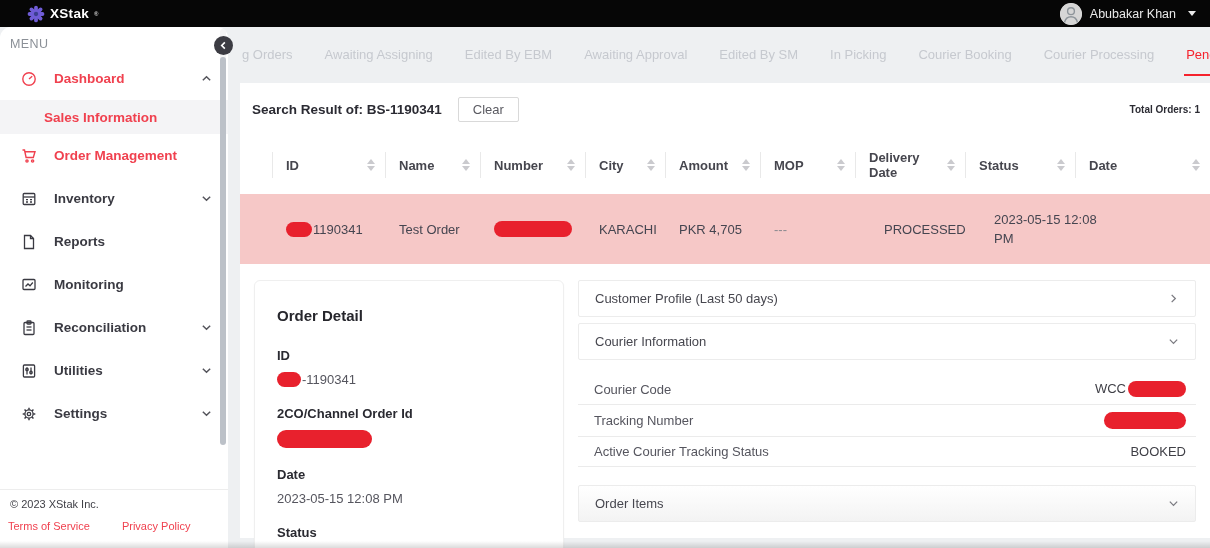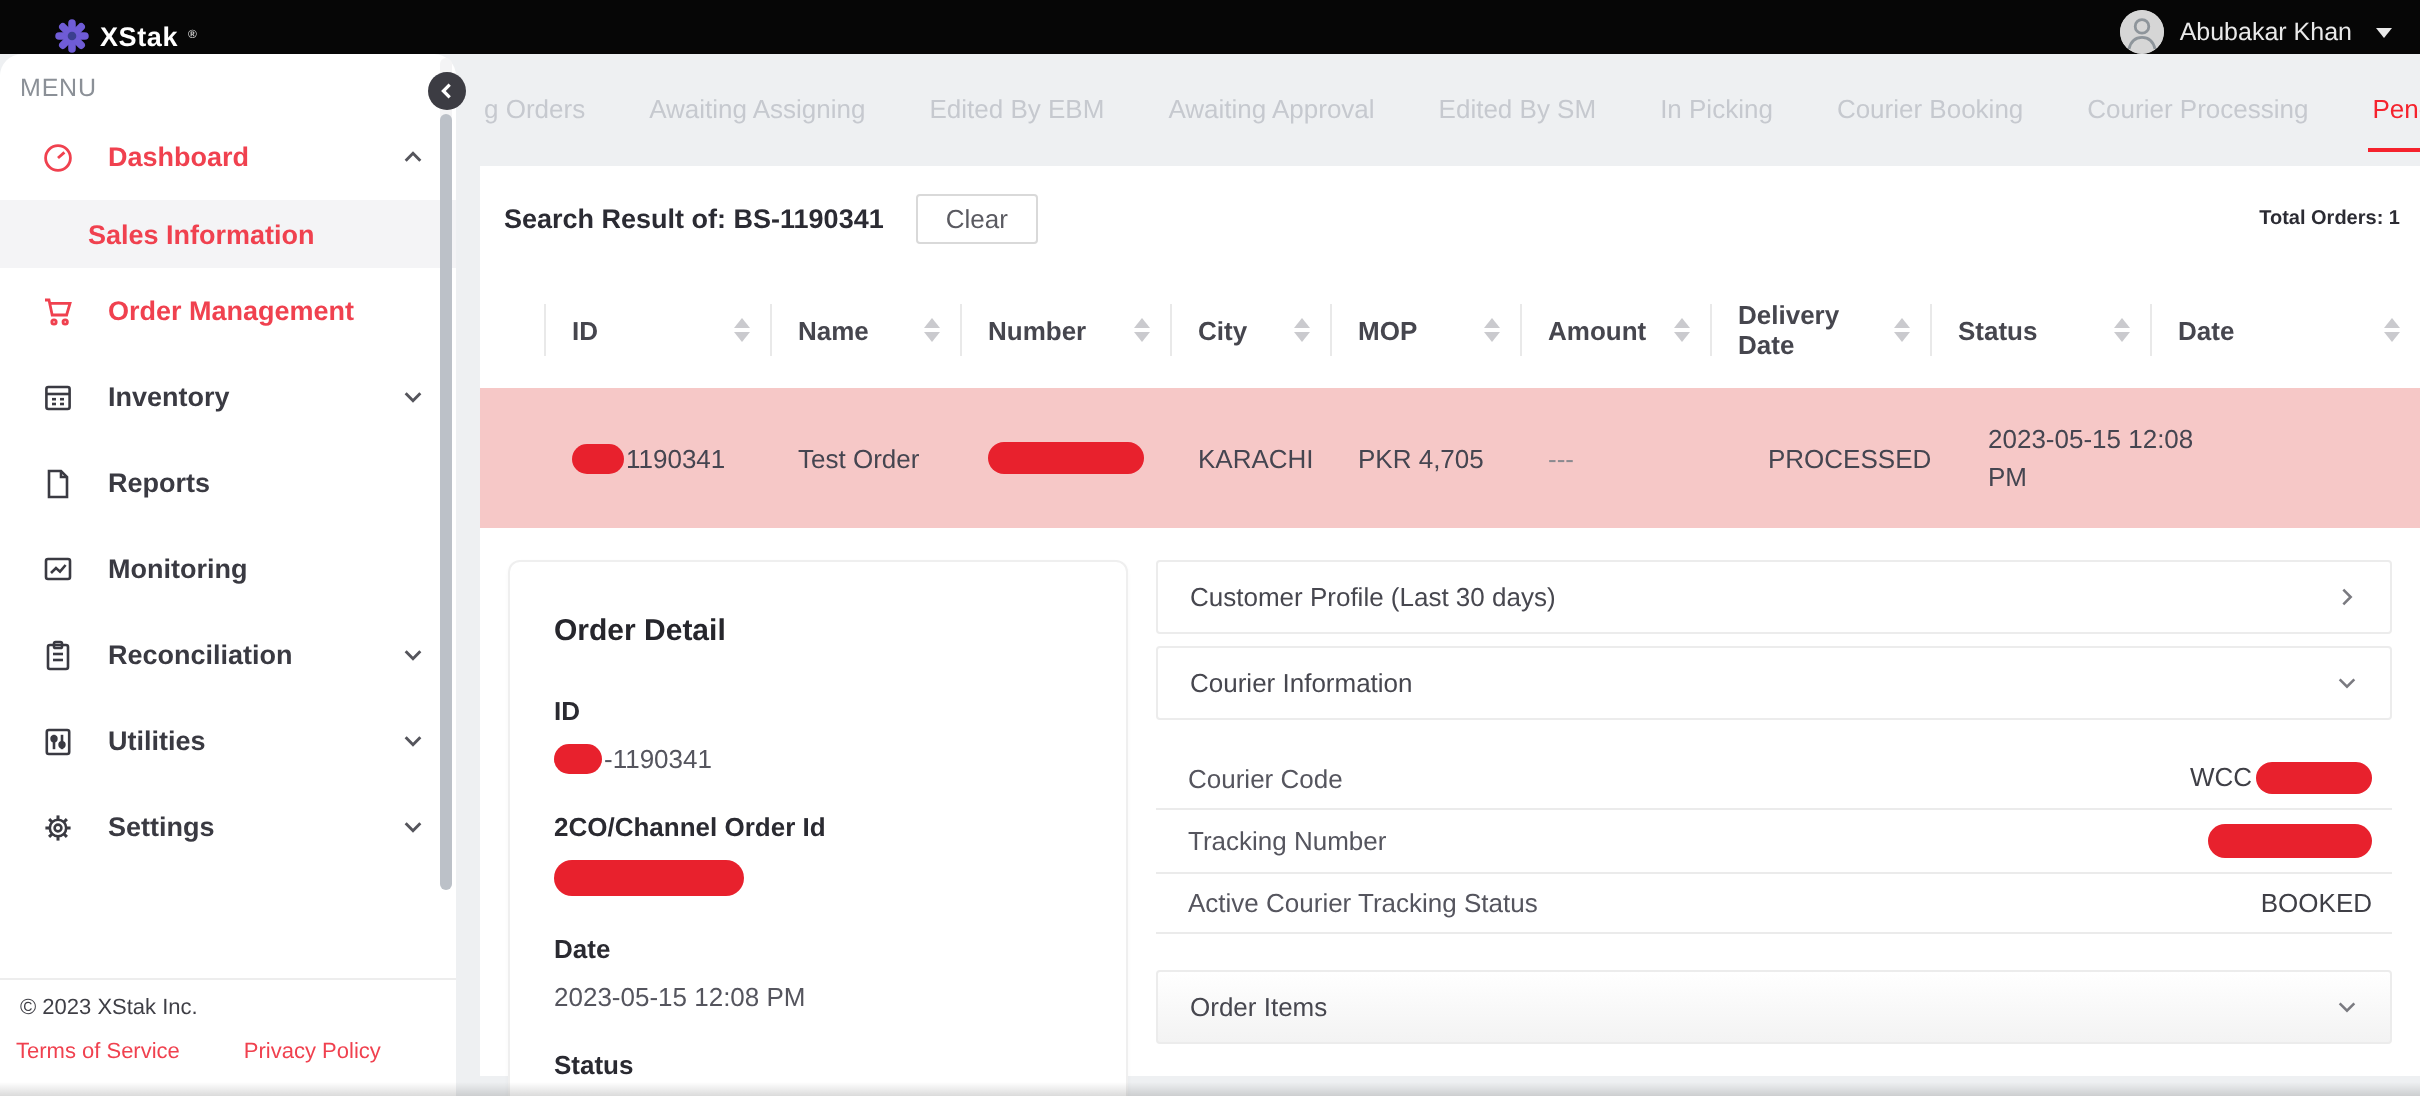--- a/index.html
+++ b/index.html
@@ -1,21 +1,21 @@
 <!DOCTYPE html>
 <html><head>
 <meta charset="utf-8">
 <style>
   * { margin:0; padding:0; box-sizing:border-box; }
   body { font-family:"Liberation Sans", sans-serif; }
   .app { position:relative; width:1210px; height:548px; overflow:hidden; background:#eef0f2; }
 
   
   .topbar { position:absolute; top:0; left:0; right:0; height:27px; background:#060606;
-            display:flex; align-items:flex-end; justify-content:space-between; padding:0 14px 0 27px; }
+            display:flex; align-items:center; justify-content:space-between; padding:0 14px 0 27px; }
   .brand { display:flex; align-items:center; gap:5px; color:#fff; font-weight:bold; font-size:13.5px; letter-spacing:.3px; }
   .brand sup { font-size:6px; color:#cfcfcf; }
   .user { display:flex; align-items:center; gap:8px; color:#e9e9e9; font-size:12.5px; }
   .avatar { width:22px; height:22px; border-radius:50%; background:#d6d6d6; display:flex; align-items:center; justify-content:center; overflow:hidden; }
   .user-caret { width:0; height:0; border-left:4.5px solid transparent; border-right:4.5px solid transparent; border-top:5px solid #e9e9e9; margin-left:4px; }
 
   
   .sidebar { position:absolute; top:27px; left:0; width:228px; bottom:0; background:#fff;border-radius:11px; }
   .menu-label { padding:10px 12px 6px 10px; color:#8b9097; font-size:12.5px; letter-spacing:.4px; }
   .menu-item { height:43px; display:flex; align-items:center; padding:0 16px 0 21px;
@@ -328,29 +328,29 @@
               <i class="caret-down"></i>
             </span>
         </div>
         <div class="th c4">
           <span>City</span>
           <span class="sorter">
               <i class="caret-up"></i>
               <i class="caret-down"></i>
             </span>
         </div>
+        <div class="th c5">
+          <span>Amount</span>
+          <span class="sorter">
+              <i class="caret-up"></i>
+              <i class="caret-down"></i>
+            </span>
+        </div>
         <div class="th c6">
           <span>MOP</span>
-          <span class="sorter">
-              <i class="caret-up"></i>
-              <i class="caret-down"></i>
-            </span>
-        </div>
-        <div class="th c5">
-          <span>Amount</span>
           <span class="sorter">
               <i class="caret-up"></i>
               <i class="caret-down"></i>
             </span>
         </div>
         <div class="th c7">
           <span style="width:56px">Delivery Date</span>
           <span class="sorter">
               <i class="caret-up"></i>
               <i class="caret-down"></i>
@@ -402,21 +402,21 @@
           <div class="f-value">
             <span class="redact r-2co"></span>
           </div>
           <div class="f-label">Date</div>
           <div class="f-value">2023-05-15 12:08 PM</div>
           <div class="f-label">Status</div>
         </div>
 
         <div class="detail-right">
           <div class="acc-box">
-            <span>Customer Profile (Last 30 days)</span>
+            <span>Customer Profile (Last 50 days)</span>
             <span class="acc-chevron">
               <svg width="11" height="11" viewBox="0 0 12 12" fill="none" stroke="currentColor" stroke-width="1.4">
                   <polyline points="4,2 8,6 4,10"></polyline>
                 </svg>
             </span>
           </div>
 
           <div class="acc-box">
             <span>Courier Information</span>
             <span class="acc-chevron">

